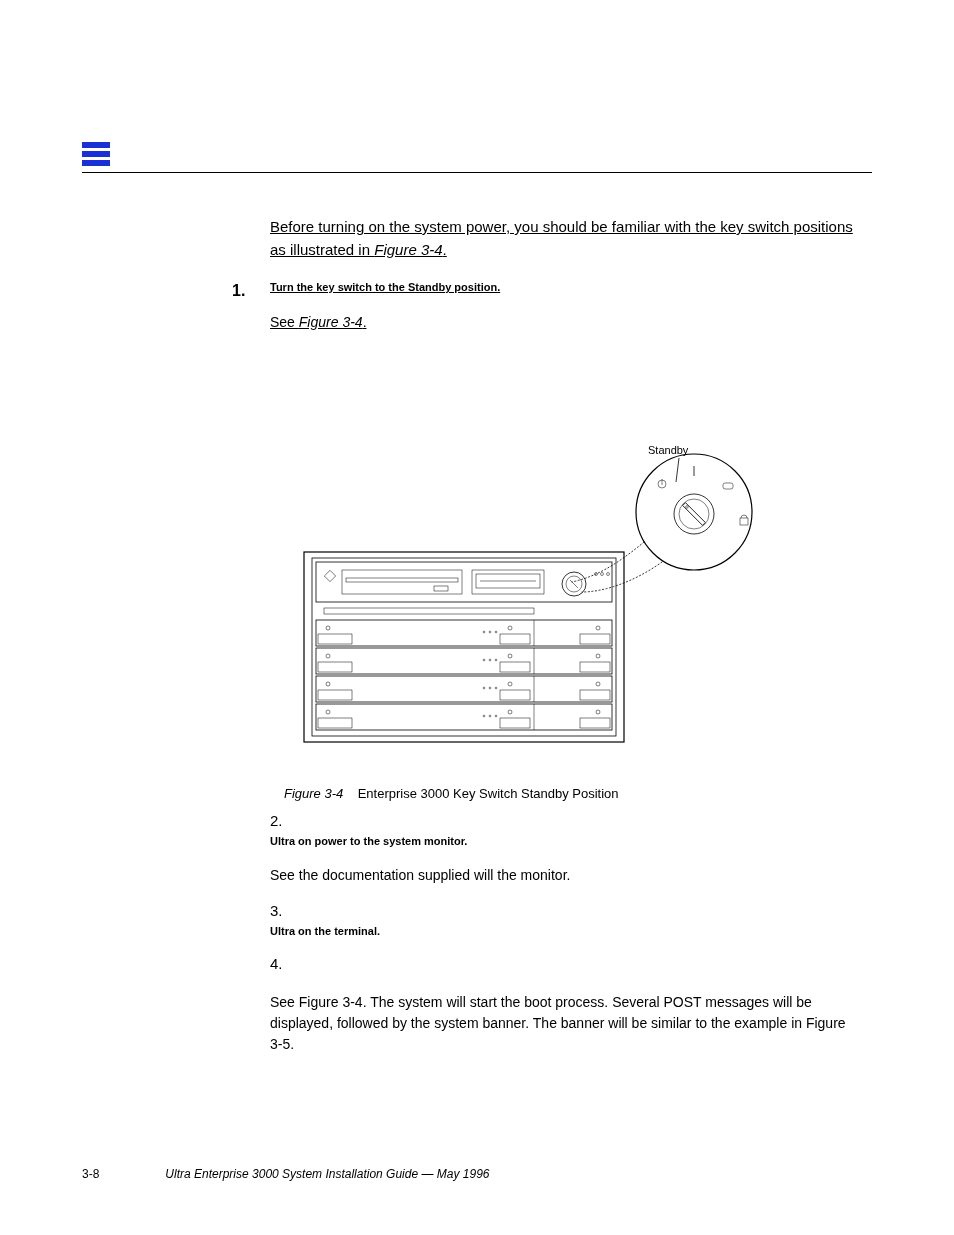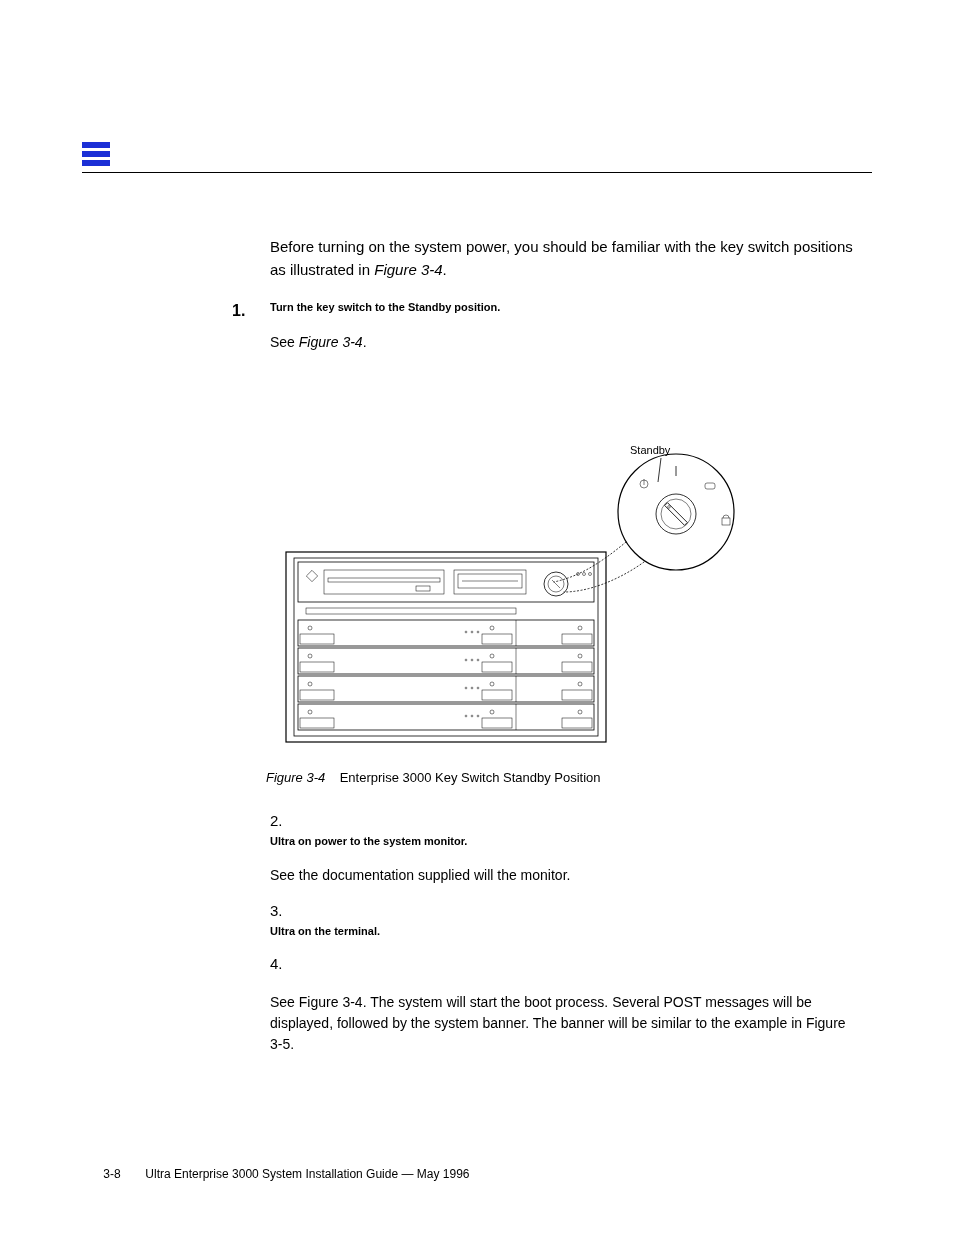--- a/index.html
+++ b/index.html
@@ -33,47 +33,48 @@
     border: none;
     border-top: 1px solid #000;
     margin: 4px 0 0 0;
     width: 100%;
   }
 
   
   .body-text {
     position: absolute;
     left: 270px;
-    top: 236px;
+    top: 216px;
     width: 590px;
     font-size: 15px;
     line-height: 1.5;
+    text-decoration: underline;
   }
   .body-text .para { margin: 0 0 18px 0; }
   .body-text .figref { font-style: italic; }
   .body-text .step-num {
     position: absolute;
     left: -38px;
     font-weight: bold;
     font-size: 16px;
   }
   .step { position: relative; margin-bottom: 14px; }
   .step .step-title { font-weight: bold; font-size: 11px; }
   .step .step-desc { font-size: 14px; margin-top: 16px; }
 
   
   .figure-block {
     position: absolute;
-    left: 266px;
+    left: 284px;
     top: 432px;  
     width: 600px;
   }
   .figure-caption {
     font-size: 13px;
-    margin-top: 18px;
+    margin-top: 34px;
   }
   .figure-caption .fignum { font-style: italic; }
 
   .lower-text {
     position: absolute;
     left: 270px;
     top: 810px;
     width: 590px;
     font-size: 15px;
     line-height: 1.5;
@@ -84,24 +85,25 @@
     position: absolute;
     left: 82px;
     bottom: 54px;
     width: 790px;
     font-size: 12px;
     color: #000;
   }
   .footer .pagecol {
     display: inline-block;
     width: 60px;
-    text-align: center;
   }
   .footer .titlecol {
     display: inline-block;
+    font-style: italic;
+    margin-left: 20px;
   }
 
   
   .diagram {
     width: 560px;
     height: 320px;
   }
   .diagram svg { width:100%; height:100%; }
   .thin { stroke:#000; stroke-width:0.8; fill:none; }
   .med  { stroke:#000; stroke-width:1.2; fill:none; }

